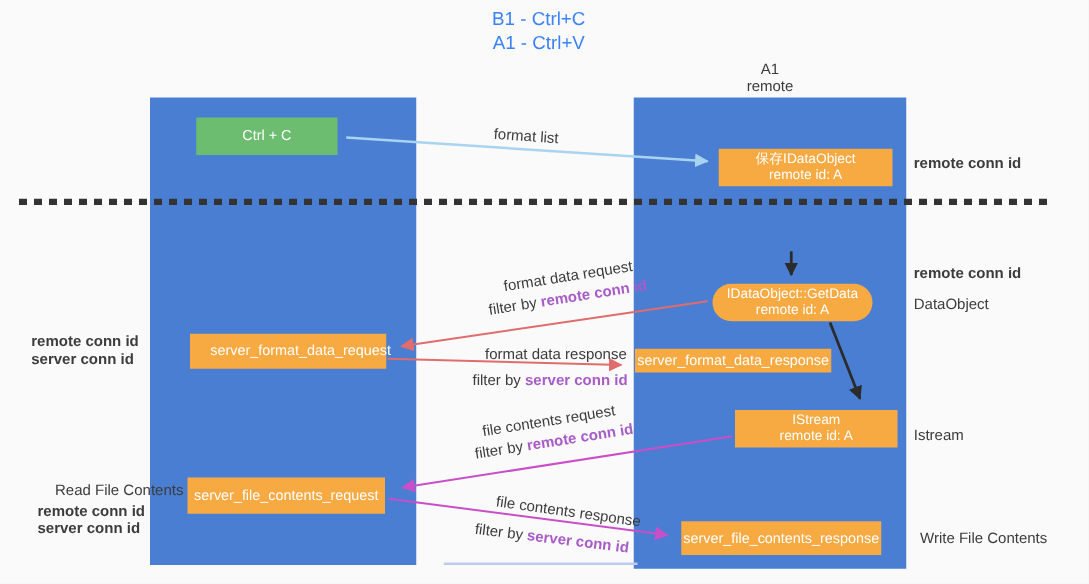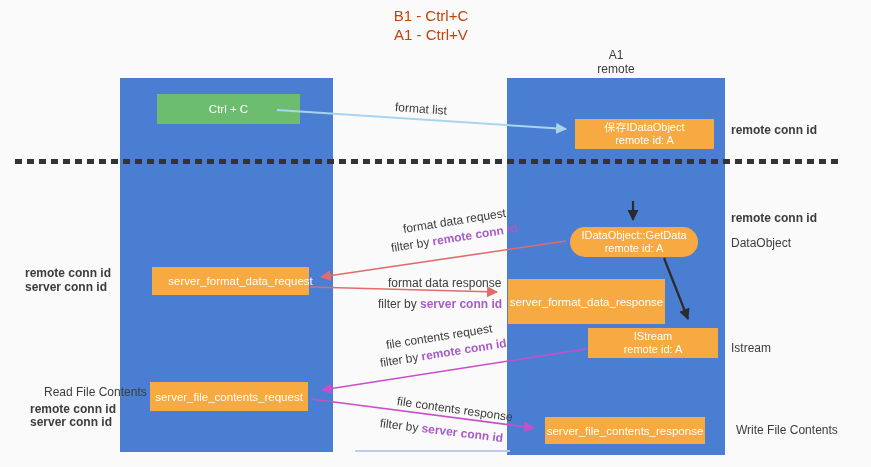--- a/index.html
+++ b/index.html
@@ -1,19 +1,19 @@
 <!DOCTYPE html>
 <html><head>
 <meta charset="utf-8">
 <style>
   html,body{margin:0;padding:0;}
   body{background:#e8e8e8;font-family:"Liberation Sans","DejaVu Sans",sans-serif;}
   .stage{position:relative;width:871px;height:467px;background:#fafafa;overflow:hidden;}
   .abs{position:absolute;}
-  .title{left:321px;top:6px;width:220px;text-align:center;font-size:15px;line-height:19px;color:#c2410c;}
+  .title{left:321px;top:6px;width:220px;text-align:center;font-size:15px;line-height:19px;color:#3b82f6;}
   .lane-header{text-align:center;font-size:12px;line-height:14px;color:#3c3c3c;}
   .lane{background:#4a7ed3;}
   .node{box-sizing:border-box;display:flex;flex-direction:column;align-items:center;justify-content:center;
         text-align:center;color:#ffffff;font-size:11.5px;line-height:14px;}
   .green{background:#6dbd70;}
   .orange{background:#f7a942;}
   .elabel{font-size:12px;color:#3c3c3c;white-space:nowrap;transform-origin:left center;}
   .purple{color:#a85cc8;font-weight:bold;}
   .greentxt{color:#5cb266;font-weight:bold;}
   .side{font-size:12px;color:#3c3c3c;white-space:nowrap;}
@@ -34,40 +34,40 @@
     <div>A1</div>
     <div>remote</div>
   </div>
 
   <div class="abs lane" style="left:120px;top:78px;width:213px;height:374px;"></div>
   <div class="abs lane" style="left:507px;top:78px;width:218px;height:377px;"></div>
   <div class="abs" style="left:355px;top:450px;width:155px;height:2px;background:#bccbee;"></div>
 
   <div class="abs dashline" style="left:15px;top:159px;width:823px;height:5px;"></div>
 
-  <div class="abs node green" style="left:157px;top:94px;width:143px;height:30px;">
+  <div class="abs node green" style="left:157px;top:94px;width:113px;height:30px;">
     <div>Ctrl + C</div>
   </div>
 
   <div class="abs node orange" style="left:575px;top:119px;width:139px;height:30px;font-size:11px;line-height:13px;">
     <div>保存IDataObject</div>
     <div>remote id: A</div>
   </div>
 
 
   <div class="abs node orange" style="left:570px;top:227px;width:128px;height:30px;font-size:11px;line-height:13px;border-radius:15px;">
     <div>IDataObject::GetData</div>
     <div>remote id: A</div>
   </div>
 
   <div class="abs node orange" style="left:152px;top:267px;width:157px;height:28px;padding-left:20px;">
     <div>server_format_data_request</div>
   </div>
 
-  <div class="abs node orange" style="left:508px;top:279px;width:157px;height:45px;">
+  <div class="abs node orange" style="left:508px;top:279px;width:157px;height:19px;">
     <div>server_format_data_response</div>
   </div>
 
   <div class="abs node orange" style="left:588px;top:328px;width:130px;height:30px;font-size:11px;line-height:13px;">
     <div>IStream</div>
     <div>remote id: A</div>
   </div>
 
   <div class="abs node orange" style="left:150px;top:382px;width:158px;height:29px;">
     <div>server_file_contents_request</div>

